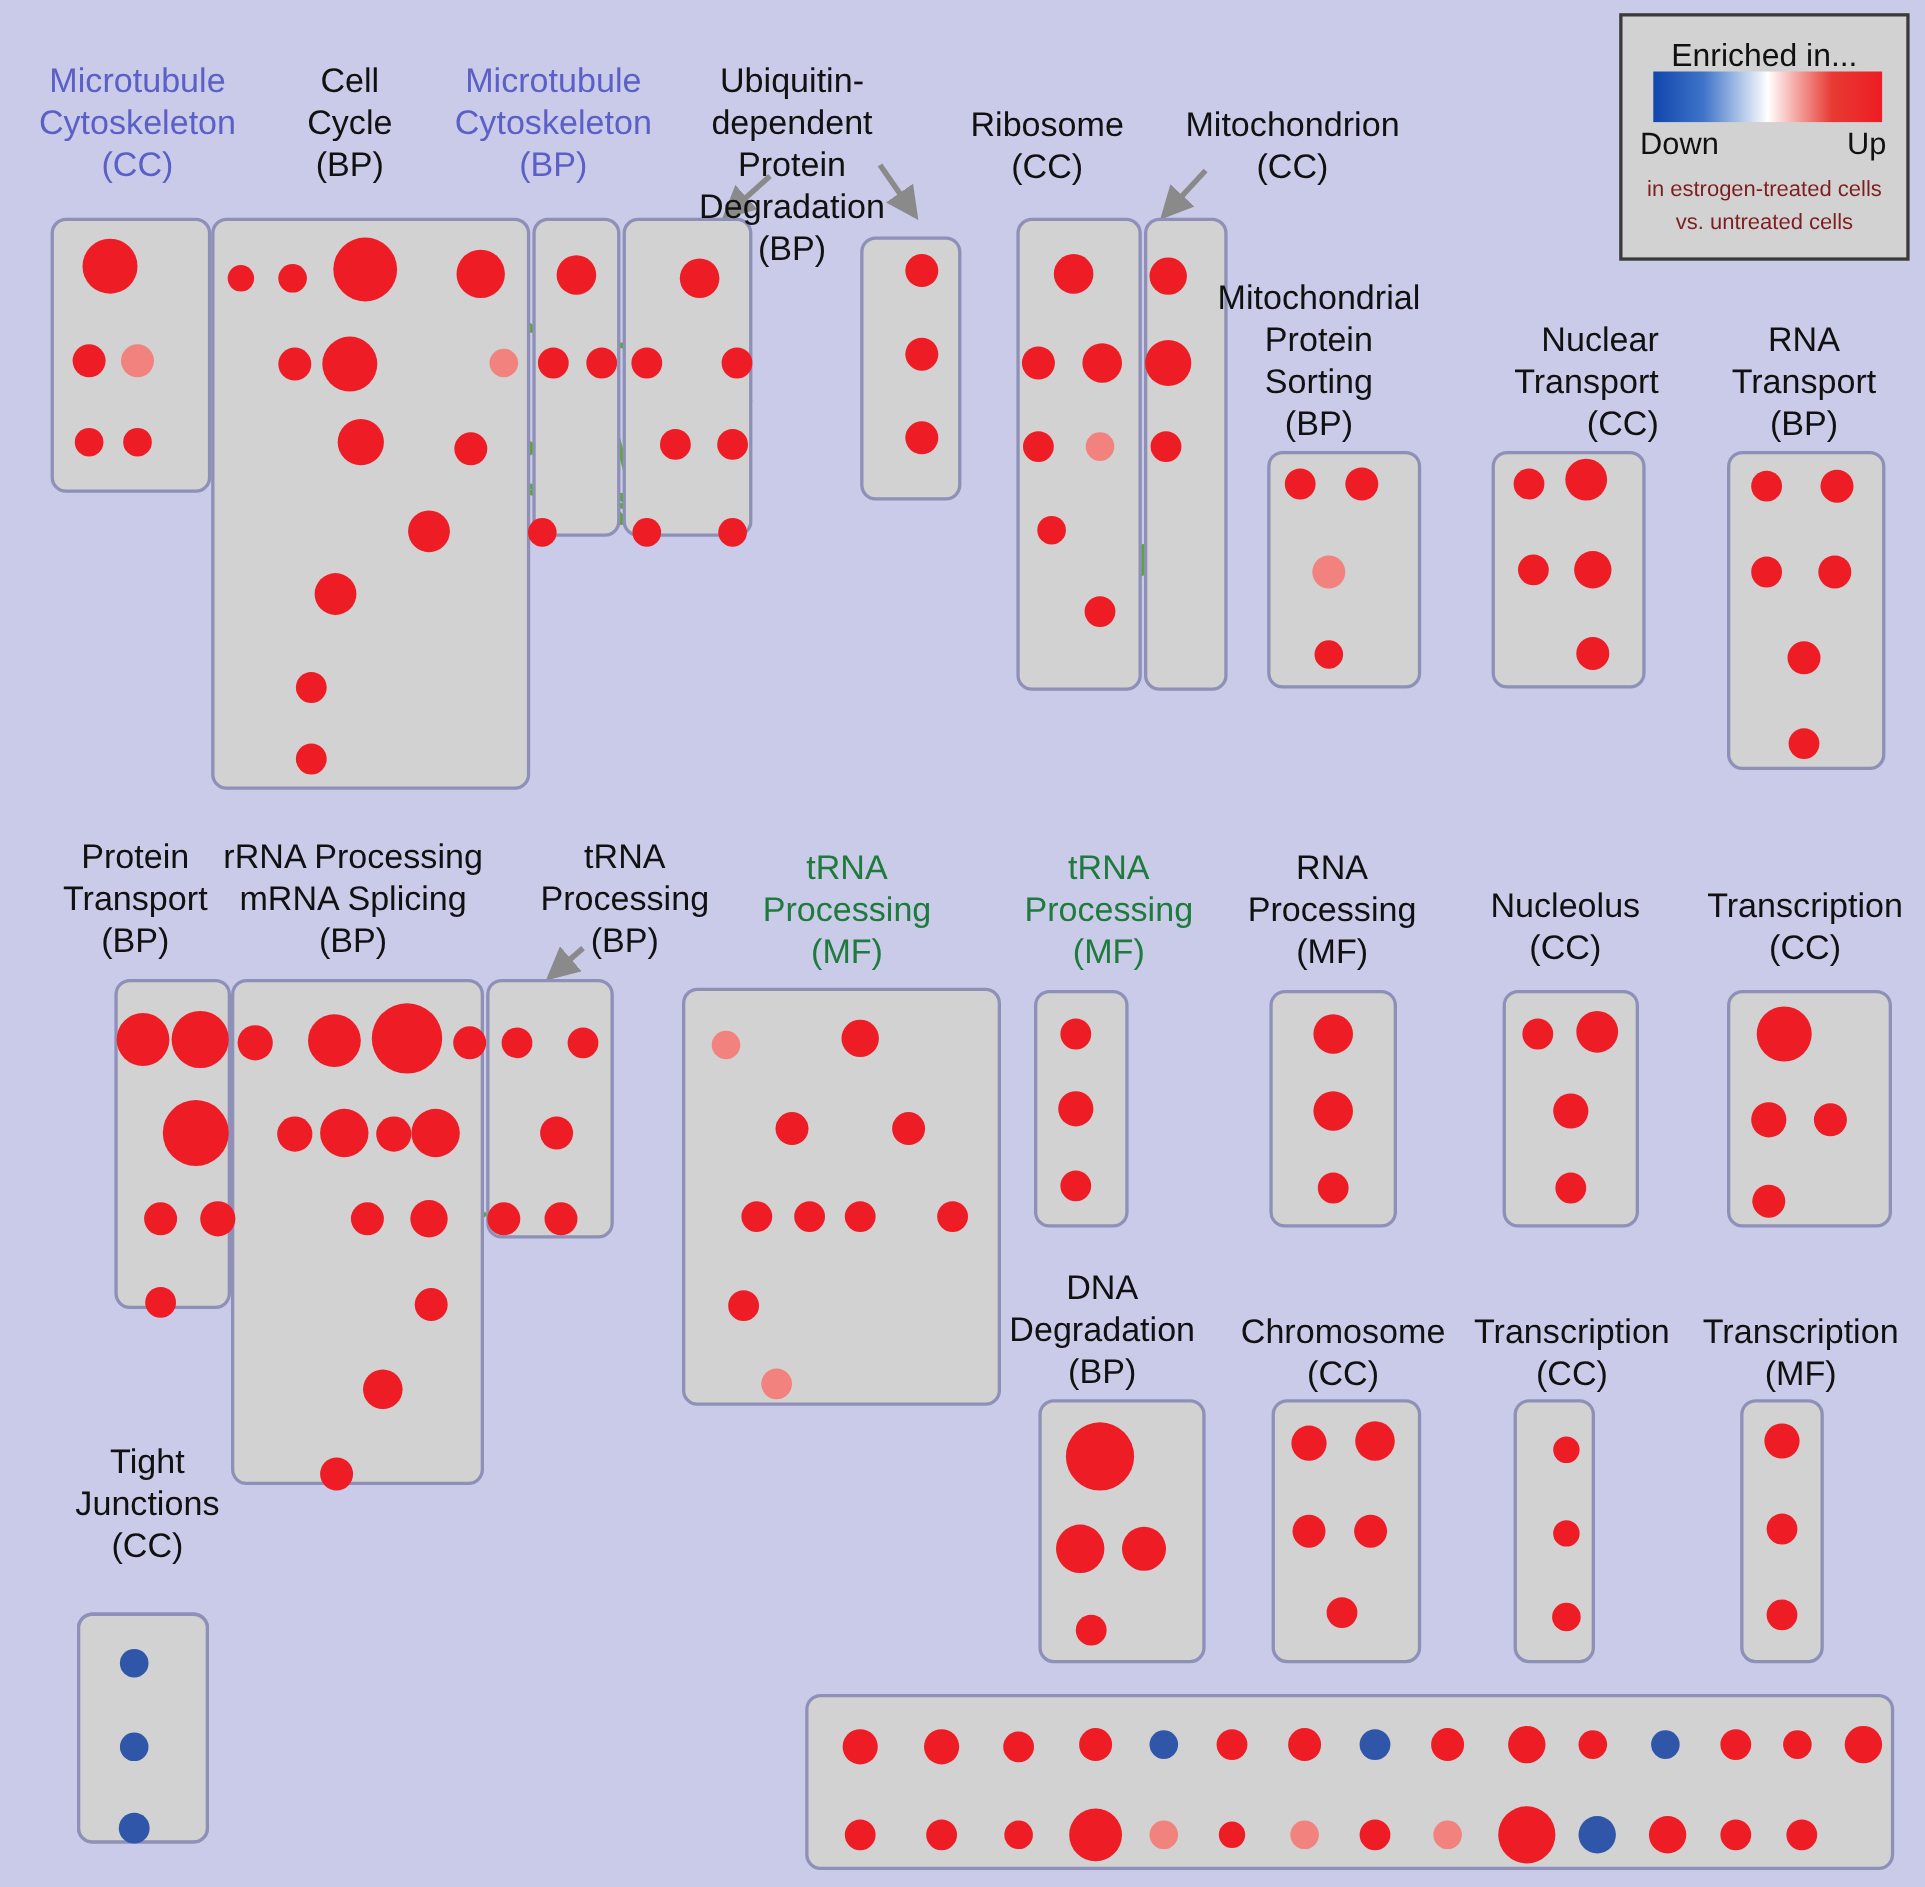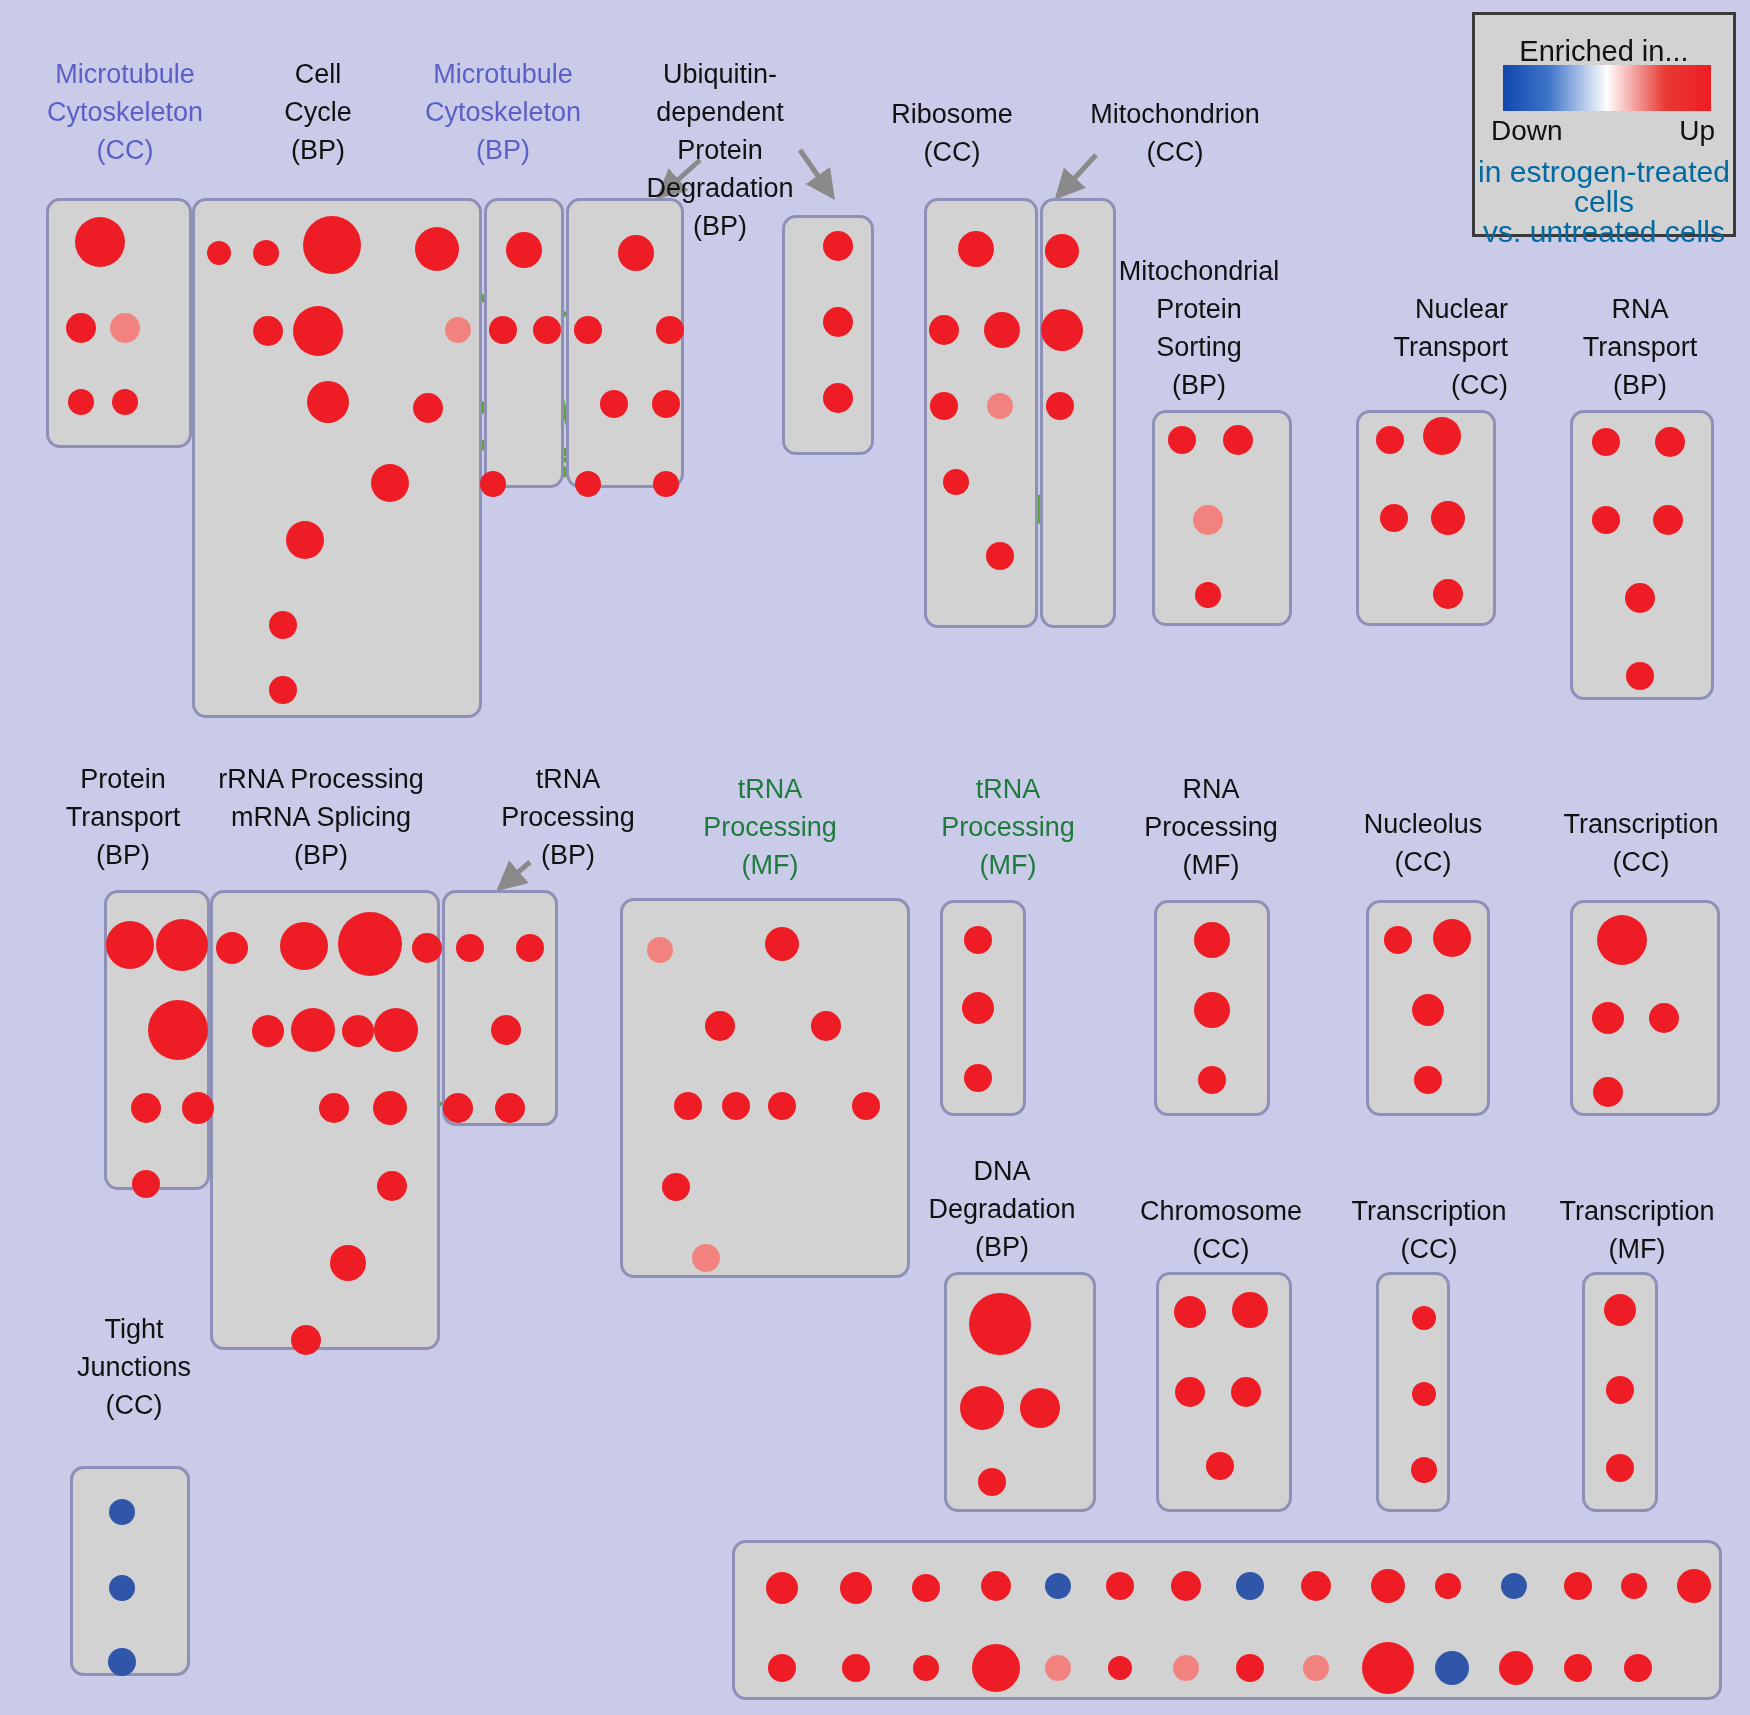--- a/index.html
+++ b/index.html
@@ -14,21 +14,21 @@
   .module{
     position:absolute;
     background:#d2d2d2;
     border:3px solid #8e90b8;
     border-radius:14px;
     box-sizing:border-box;
   }
   .label{
     position:absolute;
     color:#111;
-    font-size:27px;
+    font-size:31px;
     line-height:38px;
     text-align:center;
     white-space:pre-line;
     font-family:"Liberation Sans", sans-serif;
   }
   .label.cc-purple{color:#5b5fc7;}
   .label.mf-green{color:#1f7a3d;}
   .node{
     position:absolute;
     border-radius:50%;
@@ -46,21 +46,21 @@
     font-size:29px;color:#111;
   }
   #gradbar{
     position:absolute;left:28px;top:50px;width:208px;height:46px;
     background:linear-gradient(to right,#1146ad 0%,#3f74c9 22%,#ffffff 50%,#e83a33 78%,#ee1c24 100%);
   }
   #legend .ldown{position:absolute;left:16px;top:100px;font-size:28px;color:#111;}
   #legend .lup{position:absolute;right:18px;top:100px;font-size:28px;color:#111;}
   #legend .lsub{
     position:absolute;left:0;top:142px;width:100%;text-align:center;
-    font-size:30px;line-height:30px;color:#0369a1;white-space:pre-line;
+    font-size:20px;line-height:30px;color:#7f1d1d;white-space:pre-line;
   }
   #footnote{
     position:absolute;left:243px;top:1424px;width:540px;
     font-size:30px;line-height:39px;color:#111;white-space:pre-line;
   }
 </style>
 </head>
 <body>
 
 <div id="canvas">

